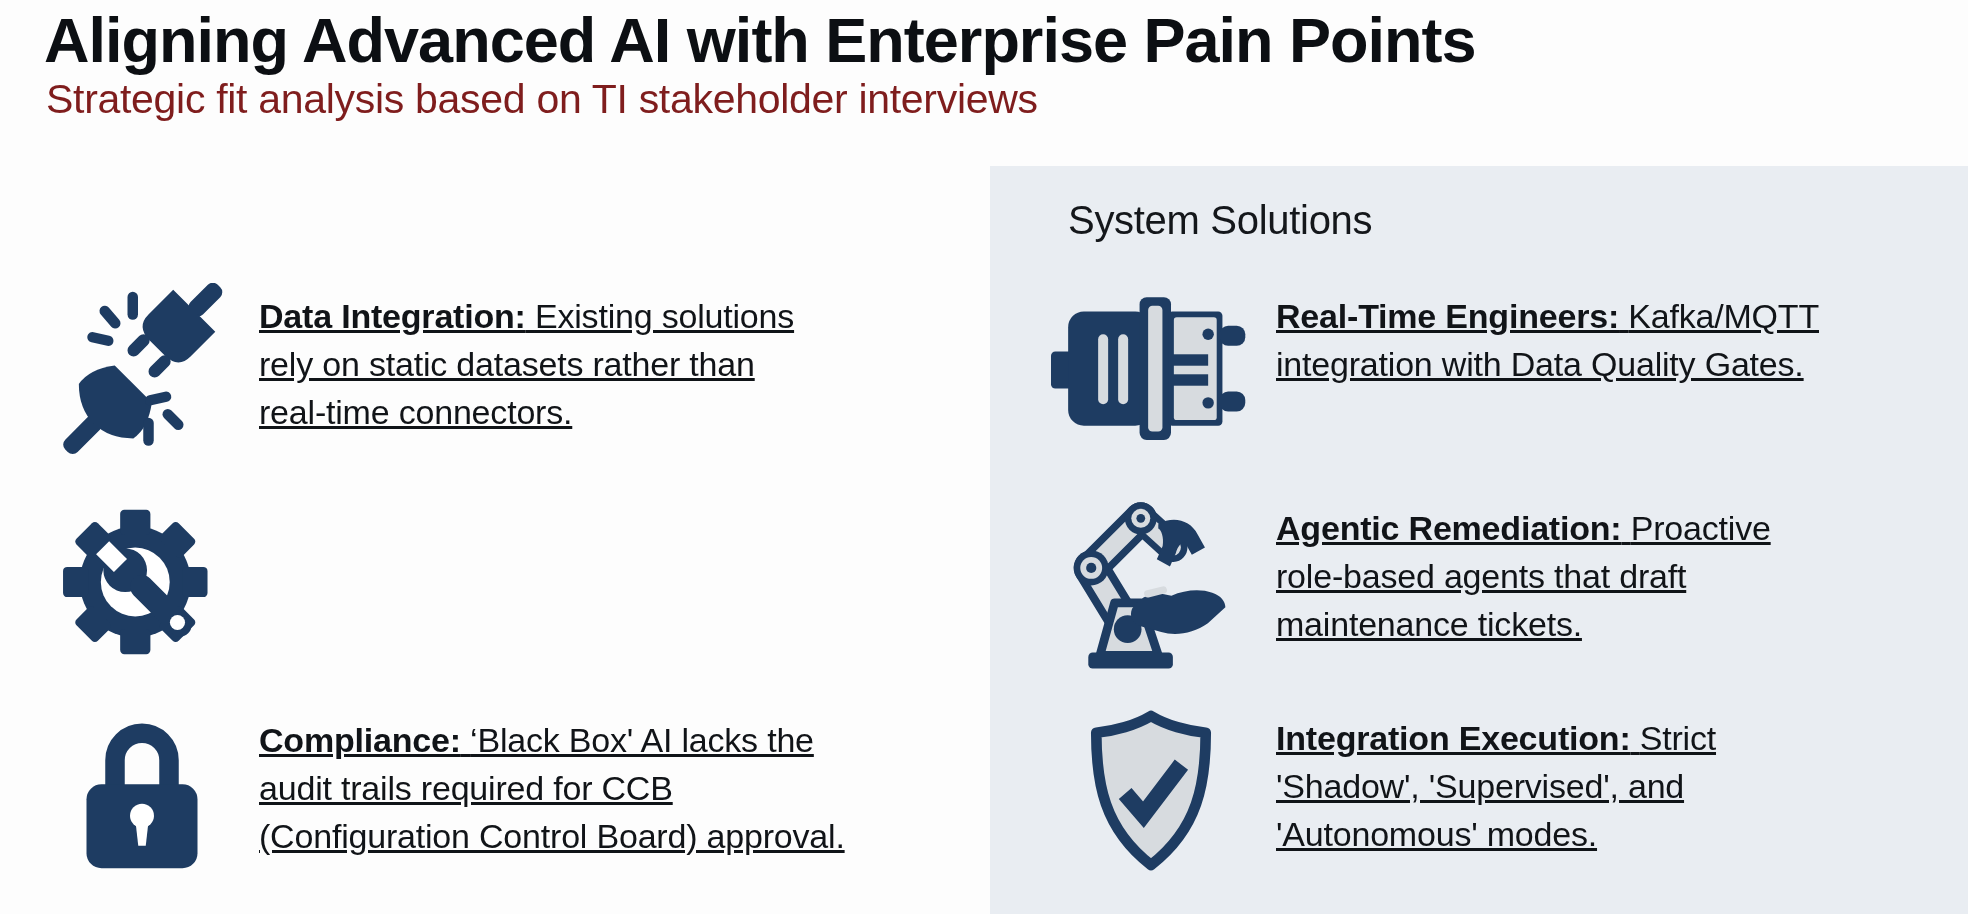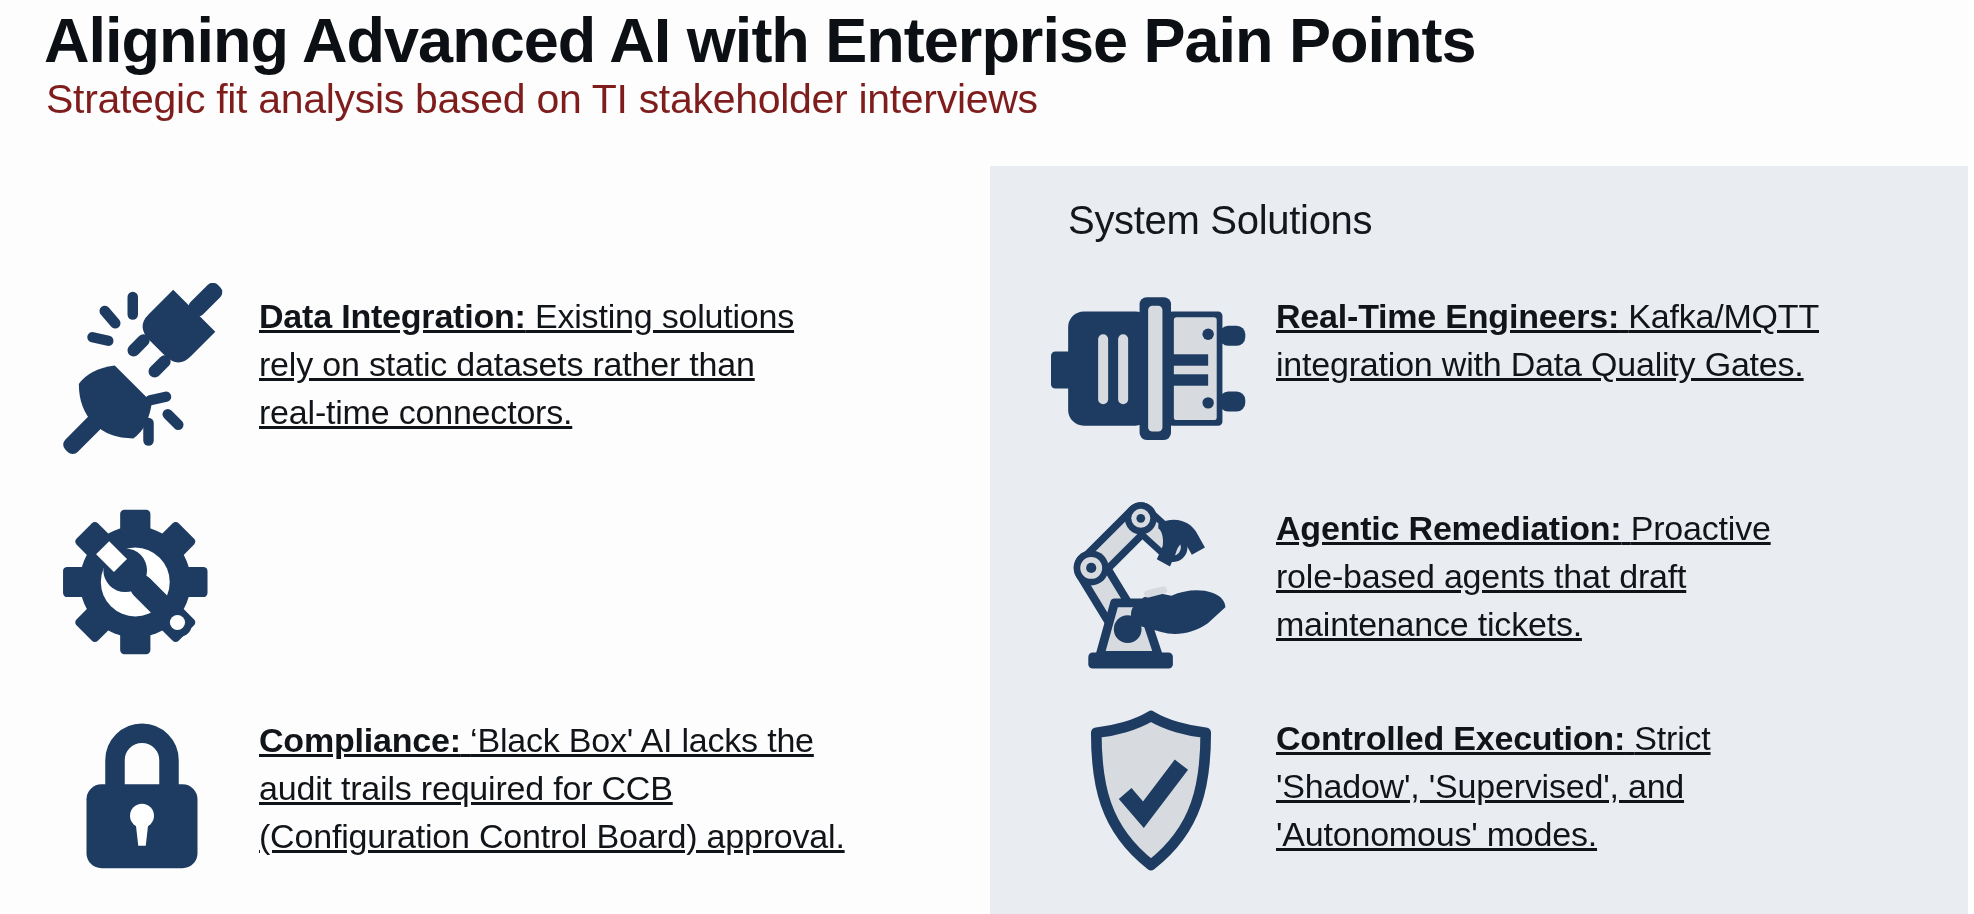--- a/index.html
+++ b/index.html
@@ -181,18 +181,18 @@
 maintenance tickets.</span></p>
   </div>
 
   <div class="row r" style="top:702px">
     <div class="icon-box">
       <svg width="152" height="172" viewBox="0 0 100 112">
         <path d="M50,6 C60,12 74,16 86,17 C86,50 81,80 50,104 C19,80 14,50 14,17 C26,16 40,12 50,6 Z" fill="#d7dbdf" stroke="#1e3c62" stroke-width="7" stroke-linejoin="round"></path>
         <path d="M33,57 L45,71 L70,38" fill="none" stroke="#1e3c62" stroke-width="11" stroke-linecap="butt" stroke-linejoin="miter"></path>
       </svg>
     </div>
-    <p class="body-text"><b>Controlled Execution:</b> <span>Strict
+    <p class="body-text"><b>Integration Execution:</b> <span>Strict
 'Shadow', 'Supervised', and
 'Autonomous' modes.</span></p>
   </div>
 
 </div>
 
 </body></html>

